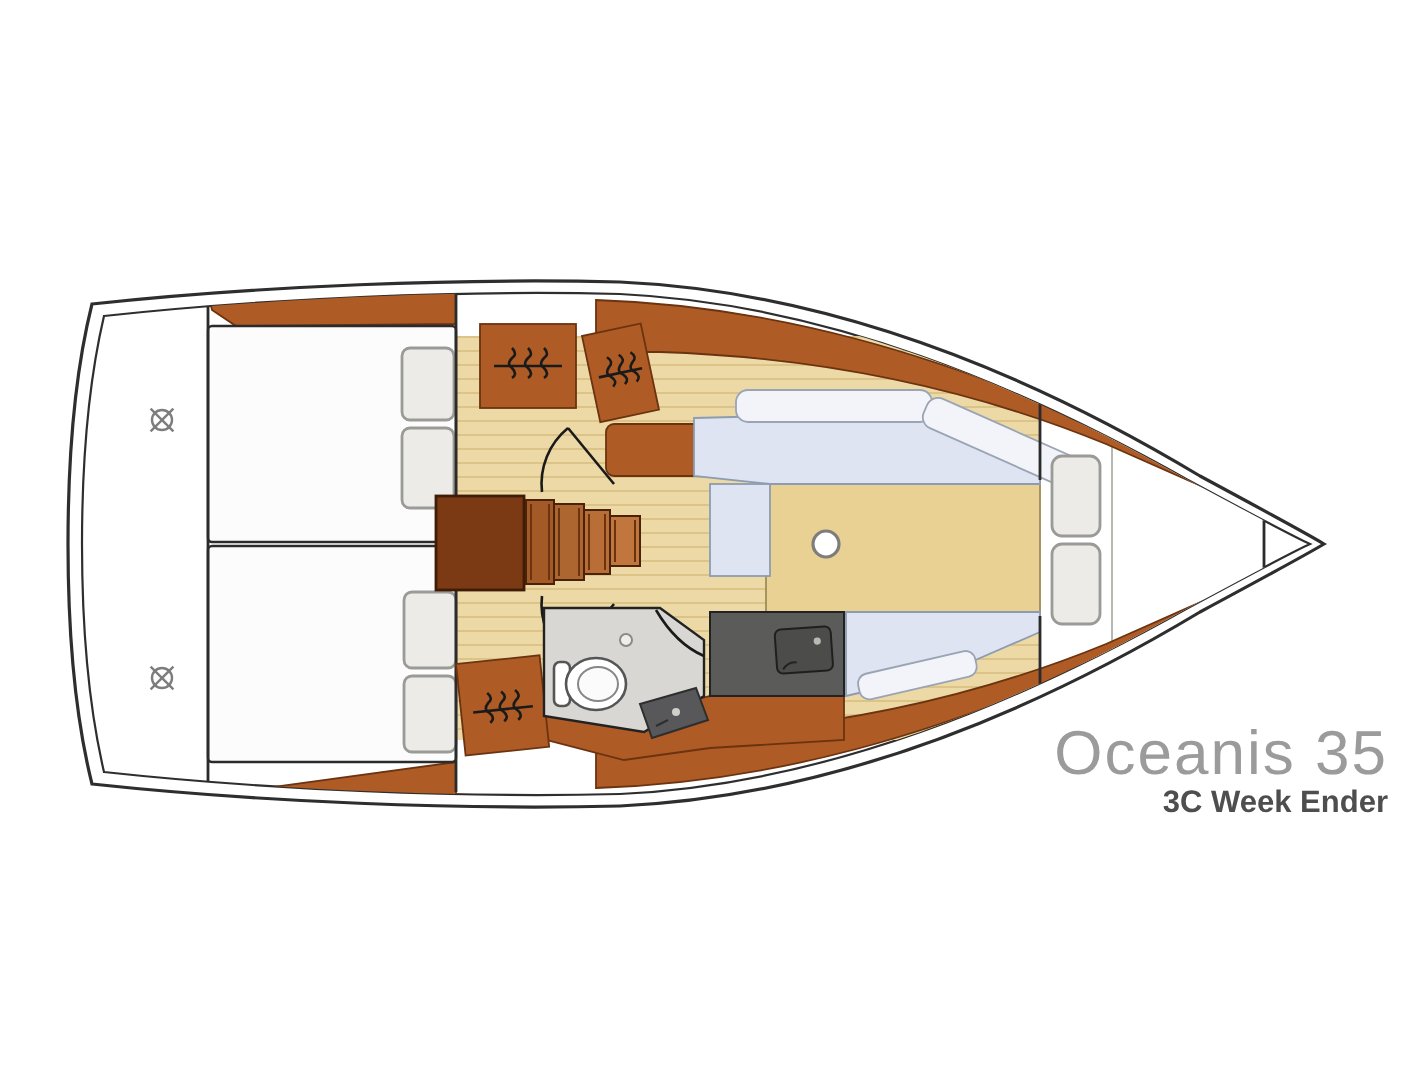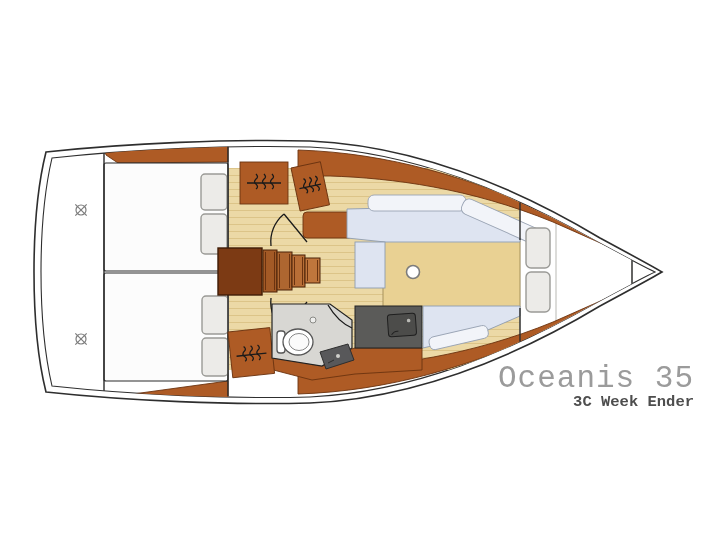--- a/index.html
+++ b/index.html
@@ -1,17 +1,17 @@
 <!DOCTYPE html>
 <html style="--hull-line: #2e2e2e; --wood: #ae5b25; --wood-dark: #6b3310; --floor: #ecd9a6; --floor-stripe: #dcc488; --table: #e9d193; --settee: #dee4f1; --cushion: #f2f4f9; --bed: #fcfcfc; --pillow: #ecebe8; --pillow-line: #9a9a96; --counter: #5b5b59; --sink: #4c4c4a; --head-floor: #d8d7d3; --symbol: #1a1a1a; --text-gray: #9b9b9b; --text-dark: #4e4e4e;"><head>
 <meta charset="utf-8">
 <style>
   html,body{margin:0;padding:0;background:#ffffff;}
   .stage{position:relative;width:711px;height:533px;background:#fff;overflow:hidden;
-         font-family:Liberation Mono, monospace;}
+         font-family:Liberation Sans, sans-serif;}
   svg{display:block;}
   .hull-outer{fill:#ffffff;stroke:var(--hull-line,#2e2e2e);stroke-width:1.6;}
   .hull-inner{fill:none;stroke:var(--hull-line,#2e2e2e);stroke-width:1.1;}
   .wood{fill:var(--wood,#ae5b25);stroke:var(--wood-dark,#6b3310);stroke-width:0.9;}
   .plank{stroke:var(--floor-stripe,#dcc488);stroke-width:1;}
   .table{fill:var(--table,#e9d193);stroke:#a08c58;stroke-width:0.9;}
   .bed{fill:var(--bed,#fcfcfc);stroke:#2b2b2b;stroke-width:1.2;}
   .pillow{fill:var(--pillow,#ecebe8);stroke:var(--pillow-line,#9a9a96);stroke-width:1.4;}
   .settee{fill:var(--settee,#dee4f1);stroke:#8d9cb0;stroke-width:0.9;}
   .cushion{fill:var(--cushion,#f2f4f9);stroke:#9aa4b4;stroke-width:0.9;}

